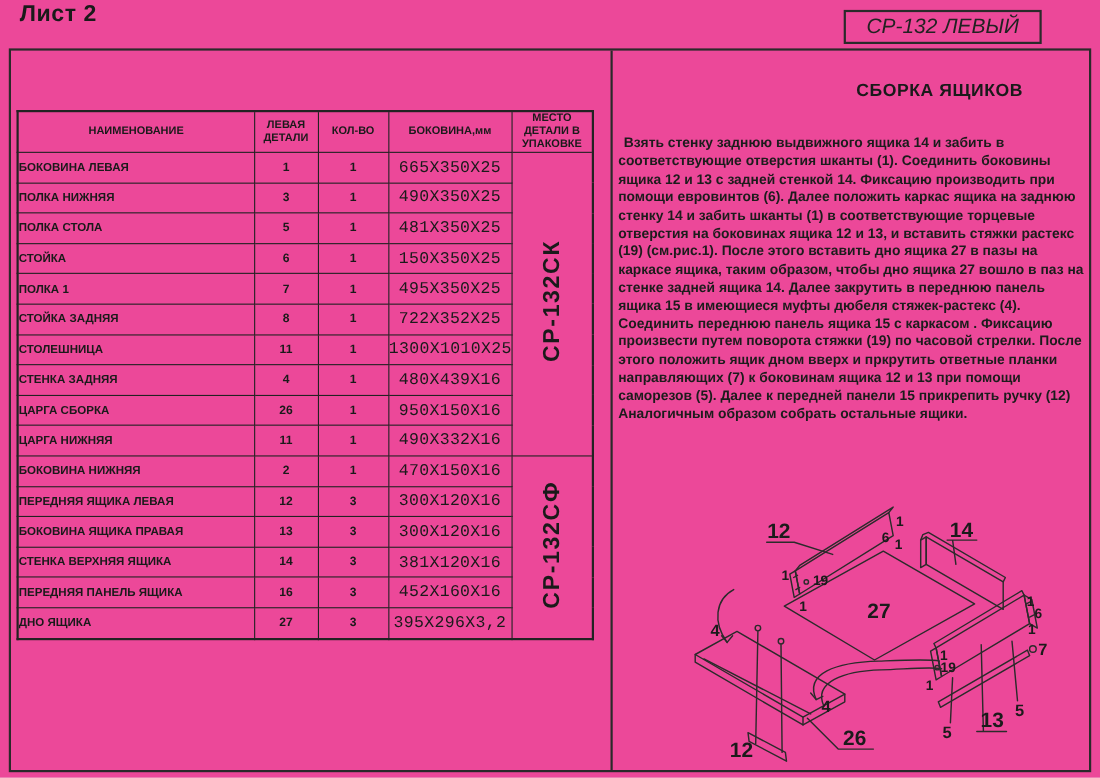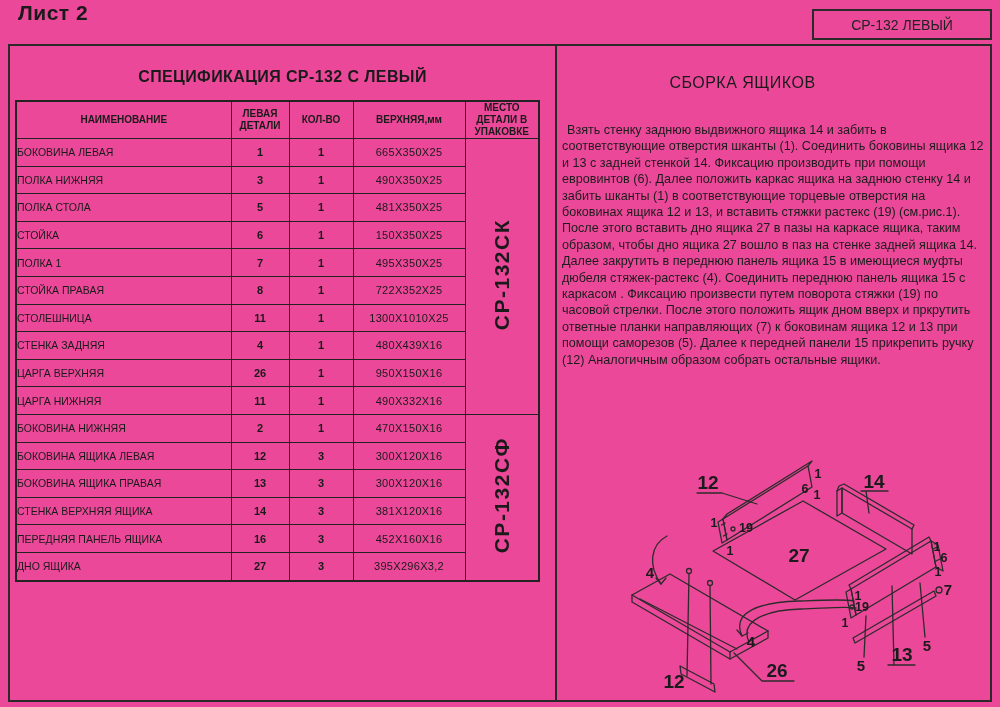--- a/index.html
+++ b/index.html
@@ -1,45 +1,45 @@
 <!DOCTYPE html>
 <html><head>
 <meta charset="utf-8">
 <style>
   html,body{margin:0;padding:0;width:1000px;height:707px;overflow:hidden;}
   body{background:#f4f3ef;font-family:"Liberation Sans",sans-serif;color:#1a1a1a;}
   .page{position:relative;width:1000px;height:707px;background:#ec4899;}
 
   .sheet-label{position:absolute;left:18px;top:1px;font-size:21px;font-weight:bold;letter-spacing:.5px;}
-  .model-box{position:absolute;left:812px;top:9px;width:176px;height:27px;border:2px solid #2a2a2a;
-             display:flex;align-items:center;justify-content:center;font-size:14px;color:#222;}
+  .model-box{position:absolute;left:767px;top:9px;width:176px;height:27px;border:2px solid #2a2a2a;
+             display:flex;align-items:center;justify-content:center;font-size:19px;color:#222;font-style:italic;}
 
   .frame{position:absolute;left:8px;top:44px;width:980px;height:654px;border:2px solid #2a2a2a;}
   .divider{position:absolute;left:545px;top:0;width:2px;height:100%;background:#2a2a2a;}
 
   
   .spec-title{position:absolute;left:0;top:22px;width:545px;text-align:center;
               font-size:16px;font-weight:bold;letter-spacing:.4px;}
   table.spec{position:absolute;left:5px;top:54px;border-collapse:collapse;table-layout:fixed;
              width:523px;border:2px solid #222;}
   table.spec th,table.spec td{border:1.5px solid #222;padding:0;overflow:hidden;}
   table.spec th{height:30px;font-size:10px;font-weight:bold;line-height:1.2;text-align:center;}
   table.spec td{height:26.6px;}
-  td.col-name{font-size:10.5px;padding-left:8px;text-align:left;}
+  td.col-name{font-size:10.5px;padding-left:8px;text-align:left;font-weight:bold;}
   td.col-part,td.col-qty{font-size:11px;font-weight:bold;text-align:center;}
-  td.col-size{font-size:11px;text-align:center;letter-spacing:.3px;}
+  td.col-size{font-size:15px;text-align:center;letter-spacing:.3px;font-family:Liberation Mono, monospace;}
   td.col-pack{text-align:center;vertical-align:middle;}
   .vtext{display:inline-block;writing-mode:vertical-rl;transform:rotate(180deg);
          font-size:21px;font-weight:bold;letter-spacing:1.5px;white-space:nowrap;}
 
   
-  .assembly-title{position:absolute;left:545px;top:28px;width:375px;text-align:center;
-                  font-size:16px;font-weight:normal;letter-spacing:.5px;}
+  .assembly-title{position:absolute;left:545px;top:28px;width:375px;text-align:right;
+                  font-size:16px;font-weight:bold;letter-spacing:.5px;}
   .assembly-text{position:absolute;left:552px;top:76px;width:426px;font-size:12.6px;
-                 line-height:16.4px;font-weight:normal;color:#1c1c1c;text-indent:5px;}
+                 line-height:16.4px;font-weight:bold;color:#1c1c1c;text-indent:5px;}
 
   #diagram{position:absolute;left:543px;top:394px;width:437px;height:258px;}
   #diagram path,#diagram line,#diagram circle{stroke:#2b2b2b;stroke-width:1.3;fill:none;
                  stroke-linejoin:round;stroke-linecap:round;}
   #diagram text{font-family:"Liberation Sans",sans-serif;font-weight:bold;fill:#1b1b1b;text-anchor:middle;}
   #diagram text.lb{font-size:19px;}
   #diagram text.lm{font-size:15px;}
   #diagram text.ls{font-size:12.5px;}
 </style>
 </head>
@@ -49,36 +49,35 @@
 
   <div class="sheet-label">Лист 2</div>
 
   <div class="model-box">
     <span>СР-132 ЛЕВЫЙ</span>
   </div>
 
   <div class="frame">
     <div class="divider"></div>
 
-    <div class="spec-title">СПЕЦИФИКАЦИЯ СР-132 С ЛЕВЫЙ</div>
 
     <table class="spec">
       <colgroup>
         <col style="width:215px">
           <col style="width:58px">
           <col style="width:64px">
         <col style="width:112px">
           <col style="width:74px">
       </colgroup>
       <thead>
         <tr id="spec-head-row">
             <th>НАИМЕНОВАНИЕ</th>
             <th>ЛЕВАЯ ДЕТАЛИ</th>
             <th>КОЛ-ВО</th>
-            <th>ВЕРХНЯЯ,мм</th>
+            <th>БОКОВИНА,мм</th>
             <th>МЕСТО ДЕТАЛИ В УПАКОВКЕ</th>
           </tr>
       </thead>
       <tbody id="spec-tbody">
           <tr>
             <td class="col-name">БОКОВИНА ЛЕВАЯ</td>
             <td class="col-part">1</td>
             <td class="col-qty">1</td>
             <td class="col-size">665X350X25</td>
             <td class="col-pack" rowspan="10"><span class="vtext">СР-132СК</span></td>
@@ -101,58 +100,58 @@
             <td class="col-qty">1</td>
             <td class="col-size">150X350X25</td>
           </tr>
           <tr>
             <td class="col-name">ПОЛКА 1</td>
             <td class="col-part">7</td>
             <td class="col-qty">1</td>
             <td class="col-size">495X350X25</td>
           </tr>
           <tr>
-            <td class="col-name">СТОЙКА ПРАВАЯ</td>
+            <td class="col-name">СТОЙКА ЗАДНЯЯ</td>
             <td class="col-part">8</td>
             <td class="col-qty">1</td>
             <td class="col-size">722X352X25</td>
           </tr>
           <tr>
             <td class="col-name">СТОЛЕШНИЦА</td>
             <td class="col-part">11</td>
             <td class="col-qty">1</td>
             <td class="col-size">1300X1010X25</td>
           </tr>
           <tr>
             <td class="col-name">СТЕНКА ЗАДНЯЯ</td>
             <td class="col-part">4</td>
             <td class="col-qty">1</td>
             <td class="col-size">480X439X16</td>
           </tr>
           <tr>
-            <td class="col-name">ЦАРГА ВЕРХНЯЯ</td>
+            <td class="col-name">ЦАРГА СБОРКА</td>
             <td class="col-part">26</td>
             <td class="col-qty">1</td>
             <td class="col-size">950X150X16</td>
           </tr>
           <tr>
             <td class="col-name">ЦАРГА НИЖНЯЯ</td>
             <td class="col-part">11</td>
             <td class="col-qty">1</td>
             <td class="col-size">490X332X16</td>
           </tr>
           <tr>
             <td class="col-name">БОКОВИНА НИЖНЯЯ</td>
             <td class="col-part">2</td>
             <td class="col-qty">1</td>
             <td class="col-size">470X150X16</td>
             <td class="col-pack" rowspan="6"><span class="vtext">СР-132СФ</span></td>
           </tr>
           <tr>
-            <td class="col-name">БОКОВИНА ЯЩИКА ЛЕВАЯ</td>
+            <td class="col-name">ПЕРЕДНЯЯ ЯЩИКА ЛЕВАЯ</td>
             <td class="col-part">12</td>
             <td class="col-qty">3</td>
             <td class="col-size">300X120X16</td>
           </tr>
           <tr>
             <td class="col-name">БОКОВИНА ЯЩИКА ПРАВАЯ</td>
             <td class="col-part">13</td>
             <td class="col-qty">3</td>
             <td class="col-size">300X120X16</td>
           </tr>

